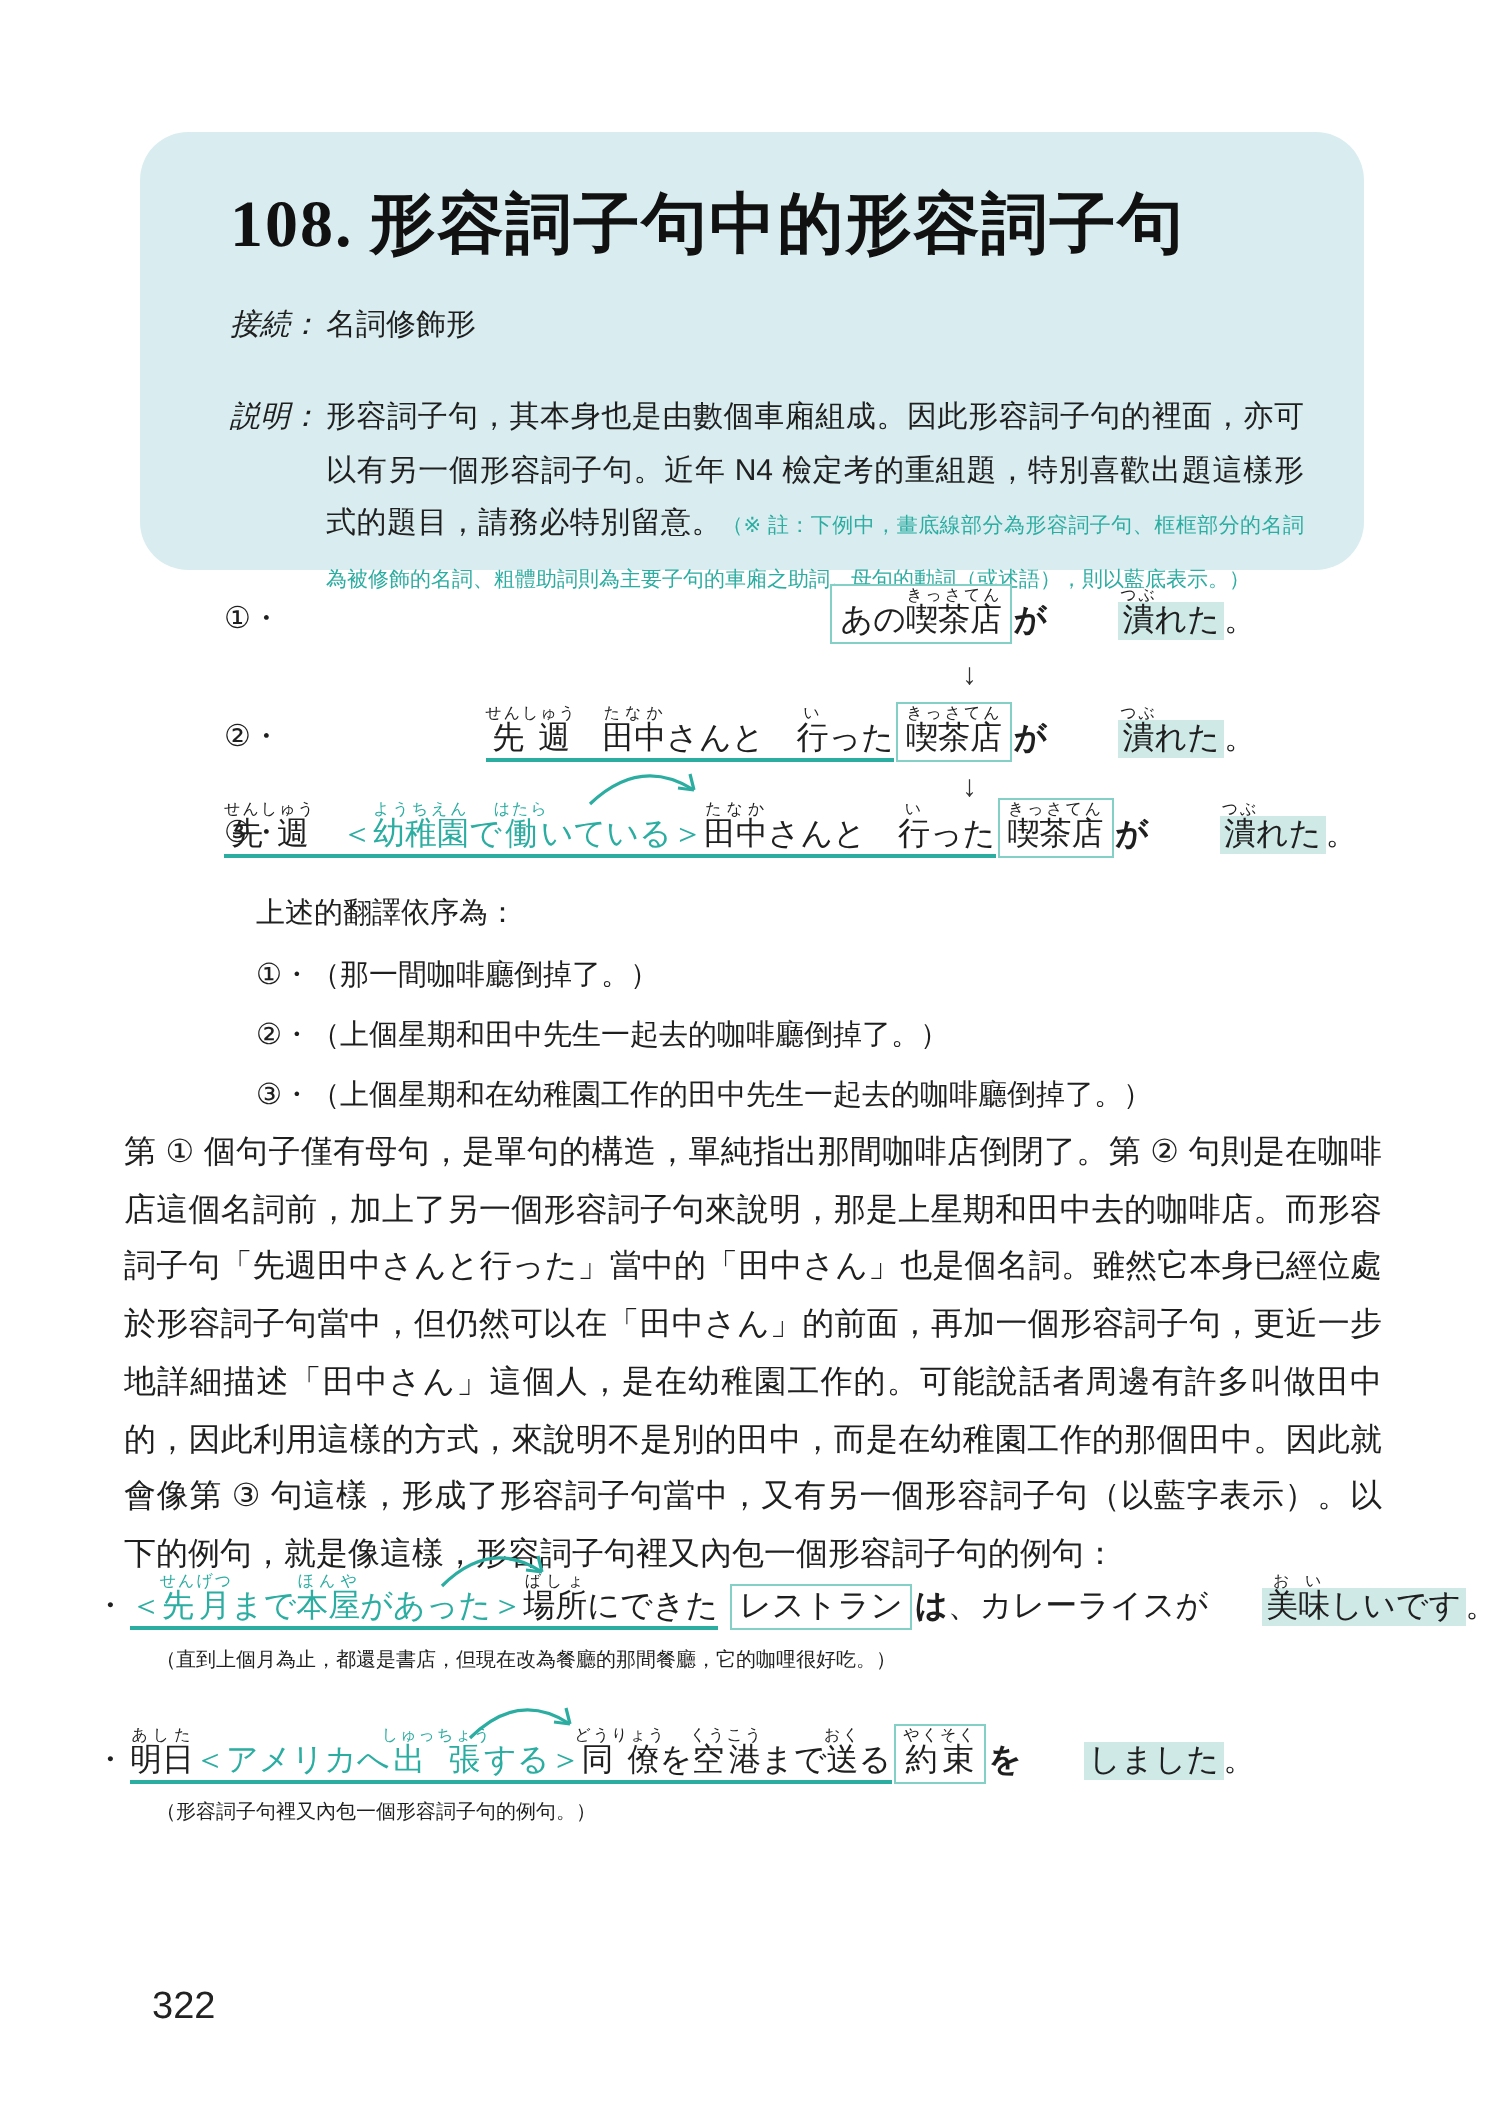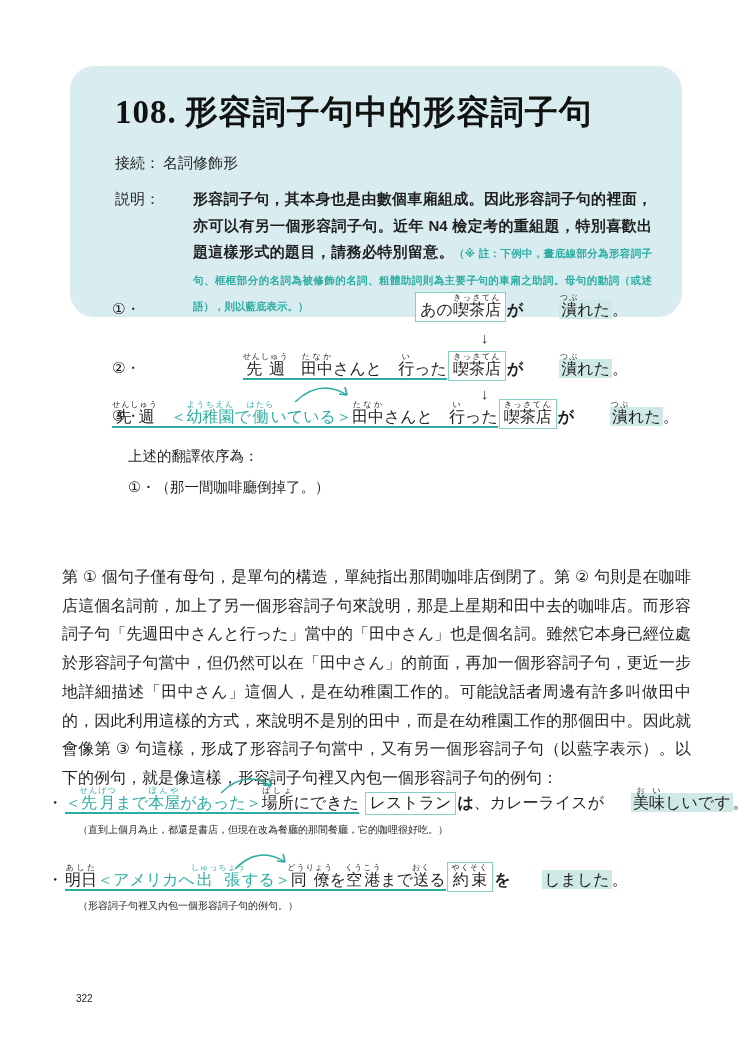--- a/index.html
+++ b/index.html
@@ -9,31 +9,31 @@
     --header-bg:#d9edf0;
     --ink:#1f1f1f;
   }
   *{margin:0;padding:0;box-sizing:border-box;}
   html,body{background:#ffffff;}
   body{font-family:"Liberation Sans","DejaVu Sans",sans-serif;color:var(--ink);}
   .page{position:relative;width:750px;height:1053px;background:#fff;overflow:hidden;}
 
   
   .header-box{
-    position:absolute;left:70px;top:66px;width:612px;height:251px;
+    position:absolute;left:70px;top:66px;width:612px;height:219px;
     background:var(--header-bg);border-radius:24px;padding:24px 30px 0 45px;
   }
   .lesson-title{font-family:"Liberation Serif","DejaVu Serif",serif;font-weight:700;
     font-size:33px;letter-spacing:1px;color:#111;}
   .lesson-title .num{margin-right:8px;}
   .meta-row{display:flex;margin-top:15px;font-size:15px;line-height:26px;}
-  .meta-label{flex:0 0 48px;}
+  .meta-label{flex:0 0 48px;font-style:italic;}
   .meta-body{flex:1;}
-  .expl-row{display:flex;margin-top:10px;font-size:15px;line-height:26.5px;gap:30px;}
-  .expl-body{flex:1;text-align:justify;font-weight:bold;}
+  .expl-row{display:flex;margin-top:20px;font-size:15px;line-height:26.5px;}
+  .expl-body{flex:1;text-align:justify;}
   .note{font-size:10.5px;color:var(--teal);line-height:23px;}
 
   
   .ex-row{position:absolute;left:112px;width:516px;}
   .ex-num{position:absolute;left:0;bottom:3px;font-size:15px;}
   .ex-sentence{display:block;text-align:right;font-size:16px;white-space:nowrap;}
   .seg{white-space:pre;}
   .seg.bold{font-weight:700;}
   .seg.teal{color:var(--teal);margin-top:24px;}
   .seg.u{border-bottom:2px solid var(--teal);padding-bottom:1px;}
@@ -49,21 +49,21 @@
 
   
   .body-par{position:absolute;left:62px;top:563px;width:629px;font-size:16px;
     line-height:28.7px;text-align:justify;}
 
   
   .bex-row{position:absolute;left:47px;font-size:16px;white-space:nowrap;}
   .bex-bullet{margin-right:2px;}
   .bex-tr{position:absolute;left:78px;font-size:10px;}
 
-  .page-num{position:absolute;left:76px;top:993px;font-size:10px;color:#222;}
+  .page-num{position:absolute;left:76px;top:993px;font-size:19px;color:#222;}
 </style>
 </head>
 <body>
 
 <div class="page">
 
   <div class="header-box">
     <div class="lesson-title">
       <span class="num">108.</span><span>形容詞子句中的形容詞子句</span>
     </div>
@@ -96,20 +96,22 @@
     <path d="M55,11 L47,10 M55,11 L53,3" fill="none" stroke="#2bada1" stroke-width="1.6"></path>
   </svg>
 
   <div class="ex-row" style="top:399px">
     <span class="ex-num"><span>③</span><span>・</span></span>
     <span class="ex-sentence"><span class="seg u"><ruby>先週<rt>せんしゅう</rt></ruby></span><span class="seg u">　</span><span class="seg u teal">＜<ruby>幼稚園<rt>ようちえん</rt></ruby>で<ruby>働<rt>はたら</rt></ruby>いている＞</span><span class="seg u"><ruby>田中<rt>たなか</rt></ruby>さんと</span><span class="seg u">　</span><span class="seg u"><ruby>行<rt>い</rt></ruby>った</span><span class="seg box"><ruby>喫茶店<rt>きっさてん</rt></ruby></span><span class="seg bold">が</span><span class="seg ">  </span><span class="seg hl"><ruby>潰<rt>つぶ</rt></ruby>れた</span><span class="seg ">。</span></span>
   </div>
 
   <div class="tr-intro">上述的翻譯依序為：</div>
   <div class="tr-item" style="top:478px"><span>①</span><span>・</span><span>（那一間咖啡廳倒掉了。）</span></div>
+  <div class="tr-item" style="top:508px"><span>②</span><span>・</span><span>（上個星期和田中先生一起去的咖啡廳倒掉了。）</span></div>
+  <div class="tr-item" style="top:538px"><span>③</span><span>・</span><span>（上個星期和在幼稚園工作的田中先生一起去的咖啡廳倒掉了。）</span></div>
 
   <div class="body-par">第 ① 個句子僅有母句，是單句的構造，單純指出那間咖啡店倒閉了。第 ② 句則是在咖啡店這個名詞前，加上了另一個形容詞子句來說明，那是上星期和田中去的咖啡店。而形容詞子句「先週田中さんと行った」當中的「田中さん」也是個名詞。雖然它本身已經位處於形容詞子句當中，但仍然可以在「田中さん」的前面，再加一個形容詞子句，更近一步地詳細描述「田中さん」這個人，是在幼稚園工作的。可能說話者周邊有許多叫做田中的，因此利用這樣的方式，來說明不是別的田中，而是在幼稚園工作的那個田中。因此就會像第 ③ 句這樣，形成了形容詞子句當中，又有另一個形容詞子句（以藍字表示）。以下的例句，就是像這樣，形容詞子句裡又內包一個形容詞子句的例句：</div>
 
   <svg class="curve-arrow" style="left:218px;top:775px" width="60" height="20" viewBox="0 0 60 20">
     <path d="M3,18 Q27,-6 53,11" fill="none" stroke="#2bada1" stroke-width="1.6"></path>
     <path d="M53,11 L45,10 M53,11 L51,3" fill="none" stroke="#2bada1" stroke-width="1.6"></path>
   </svg>
   <div class="bex-row" style="top:786px">
     <span class="bex-bullet">・</span><span><span class="seg u teal">＜<ruby>先月<rt>せんげつ</rt></ruby>まで<ruby>本屋<rt>ほんや</rt></ruby>があった＞</span><span class="seg u"><ruby>場所<rt>ばしょ</rt></ruby>にできた</span><span class="seg "> </span><span class="seg box">レストラン</span><span class="seg bold">は</span><span class="seg ">、カレーライスが</span><span class="seg hl"><ruby>美味<rt>おい</rt></ruby>しいです</span><span class="seg ">。</span></span>
   </div>

